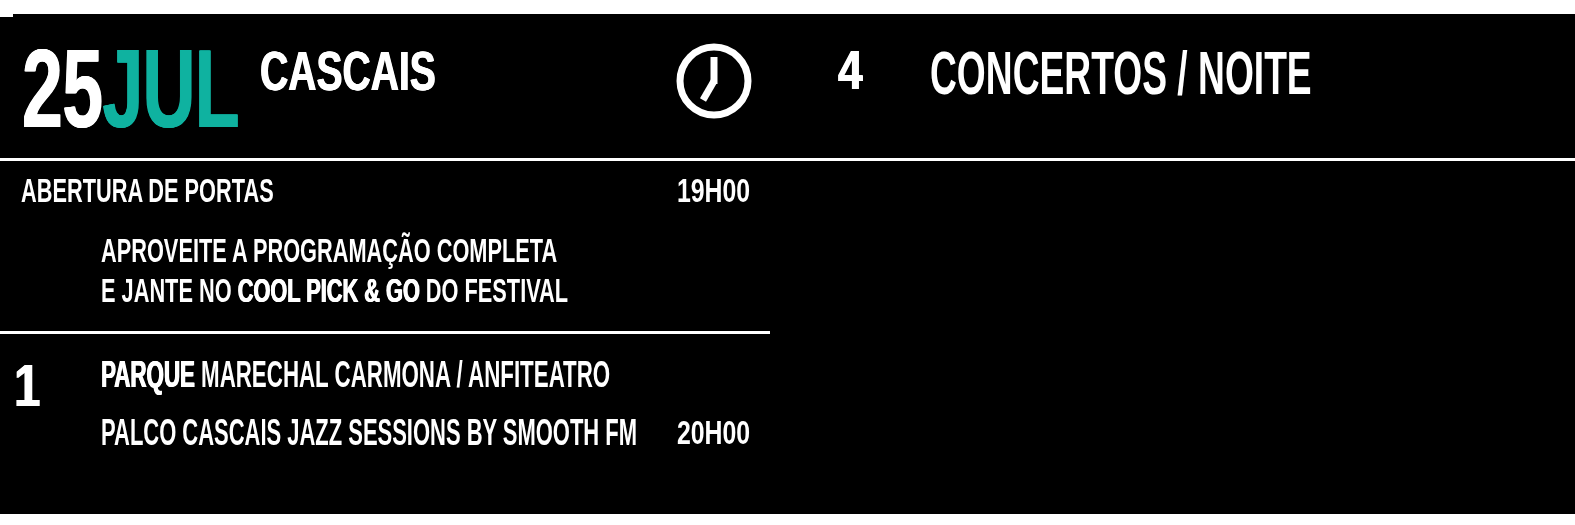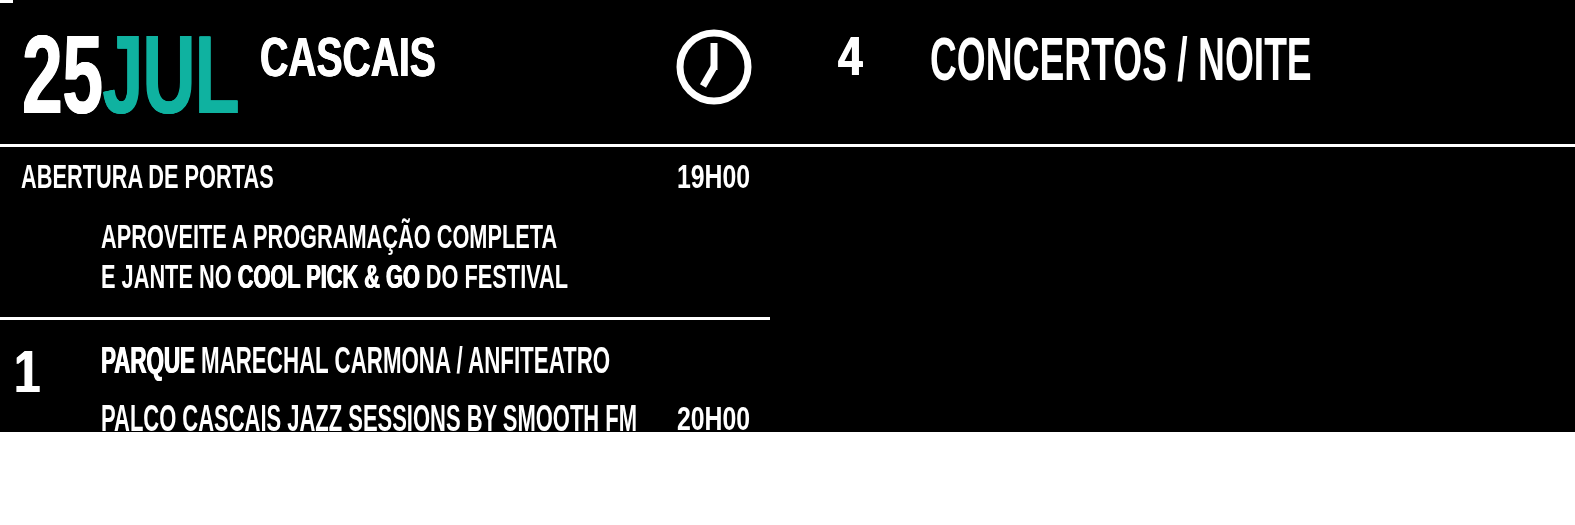--- a/index.html
+++ b/index.html
@@ -1,21 +1,21 @@
 <!DOCTYPE html>
 <html><head>
 <meta charset="utf-8">
 <style>
   html,body{margin:0;padding:0;}
   body{
     width:1575px;height:525px;position:relative;background:#ffffff;
     font-family:"Liberation Sans","DejaVu Sans",sans-serif;overflow:hidden;
   }
   .banner{
-    position:absolute;left:0;top:0;width:1575px;height:432px;
+    position:absolute;left:0;top:14px;width:1575px;height:500px;
     background:var(--bg,#000);overflow:hidden;
   }
   .txt{
     position:absolute;color:var(--fg,#fff);font-weight:bold;line-height:1;
     white-space:nowrap;transform-origin:left top;
   }
   
   .heavy{text-shadow:0.9px 0 currentColor,-0.6px 0 currentColor;}
   
   .s60{transform:scaleX(0.60);} .s61{transform:scaleX(0.61);}

